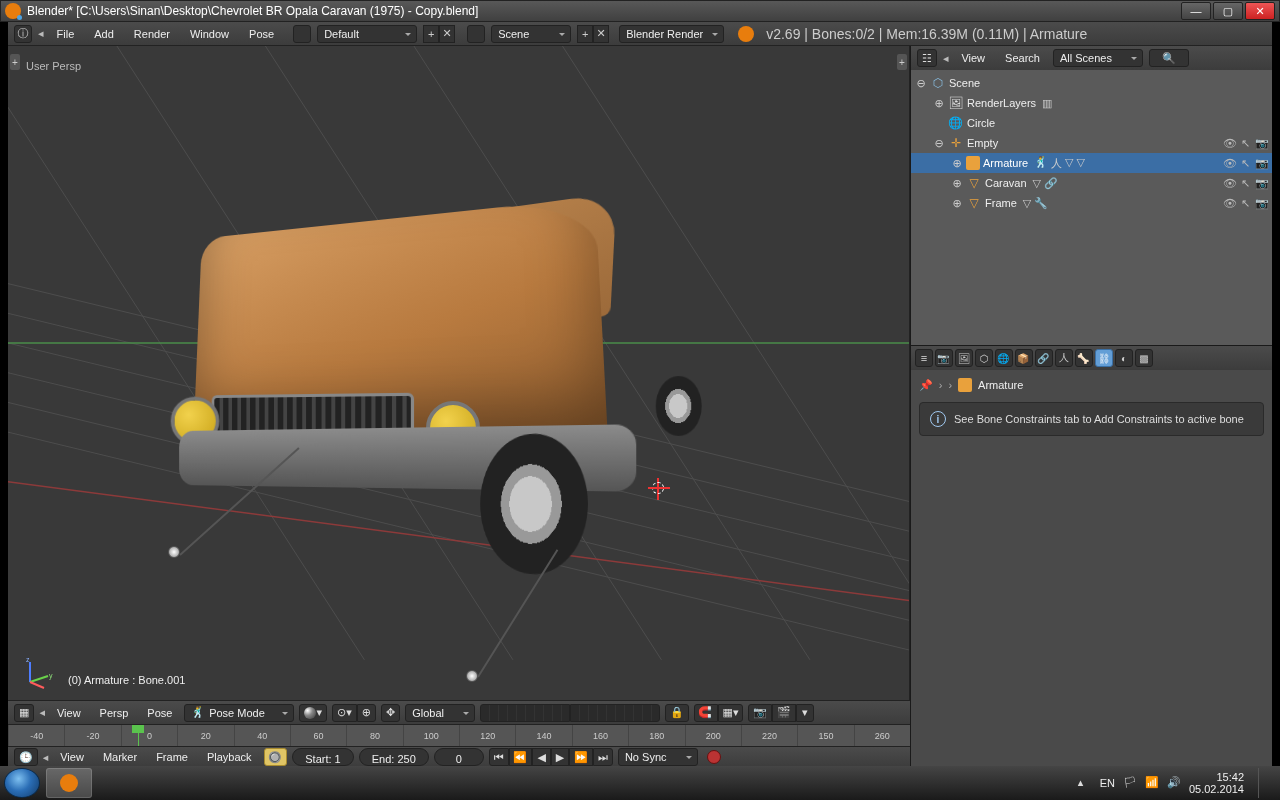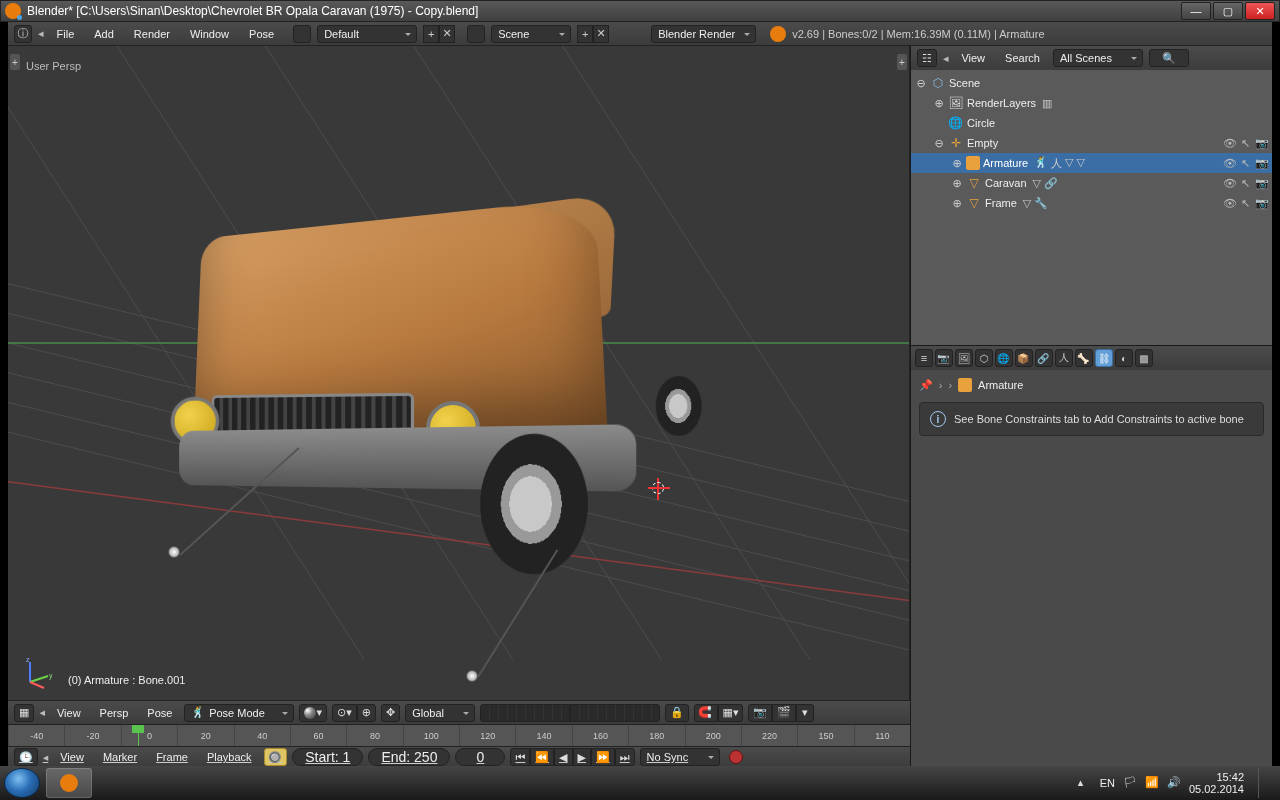--- a/index.html
+++ b/index.html
@@ -22,21 +22,21 @@
 .hdr-ico { width:18px; height:18px; background:#333; border:1px solid #222; border-radius:3px; display:flex; align-items:center; justify-content:center; }
 .hdr-chevron { color:#bbb; cursor:pointer; }
 .menu-item { padding:0 7px; color:#eee; cursor:pointer; font-size:11px; }
 .layout-btn { width:18px; height:18px; background:#333; border:1px solid #222; border-radius:3px; margin-left:6px; }
 .dd { height:18px; background:#333; border:1px solid #222; border-radius:3px; padding:0 20px 0 6px; color:#eee; display:flex; align-items:center; position:relative; min-width:100px; }
 .dd:after { content:""; position:absolute; right:5px; top:7px; border:3px solid transparent; border-top-color:#aaa; }
 .dd.scene { min-width:80px; }
 .dd.eng { min-width:100px; }
 .plus-x { display:flex; }
 .plus-x span { width:16px; height:18px; background:#333; border:1px solid #222; display:flex; align-items:center; justify-content:center; color:#ccc; cursor:pointer; font-size:11px; }
-.stats { color:#ccc; font-size:11px; margin-left:0; }
+.stats { color:#ccc; font-size:14px; margin-left:6px; }
 .blender-logo { width:16px; height:16px; background:#e87d0d; border-radius:50%; margin-left:8px; }
 
 
 .main-split { flex:1; display:flex; min-height:0; }
 
 
 .view3d-col { flex:1; display:flex; flex-direction:column; min-width:0; }
 .view3d { flex:1; background:#393939; position:relative; overflow:hidden; border-right:1px solid #222; }
 .persp-lbl { position:absolute; top:14px; left:18px; color:#bbb; font-size:11px; }
 .collapse-tab { position:absolute; top:8px; left:2px; width:10px; height:16px; background:#555; border-radius:2px; color:#ccc; display:flex; align-items:center; justify-content:center; font-size:10px; cursor:pointer; }
@@ -74,28 +74,28 @@
 .v3d-header { height:24px; background:linear-gradient(#4b4b4b,#3c3c3c); border-top:1px solid #222; display:flex; align-items:center; padding:0 6px; gap:5px; }
 .hbtn { height:18px; min-width:18px; background:#333; border:1px solid #222; border-radius:3px; display:inline-flex; align-items:center; justify-content:center; padding:0 4px; color:#ddd; cursor:pointer; font-size:11px; }
 .hbtn.dark { background:#2a2a2a; }
 .hgrp { display:flex; }
 .hgrp .hbtn { border-radius:0; }
 .hgrp .hbtn:first-child { border-radius:3px 0 0 3px; }
 .hgrp .hbtn:last-child { border-radius:0 3px 3px 0; }
 .sphere-ico { width:12px; height:12px; background:radial-gradient(circle at 30% 30%,#fff,#888 40%,#333); border-radius:50%; }
 
 
-.timeline { height:42px; background:#7f1d1d; border-top:1px solid #222; position:relative;text-decoration:underline; }
+.timeline { height:42px; background:#7f1d1d; border-top:1px solid #222; position:relative; }
 .tl-ruler { height:22px; background:#555; position:relative; border-bottom:1px solid #222; }
 .tl-cursor { position:absolute; left:130px; top:0; bottom:0; width:1px; background:#5ac34d; }
 .tl-cur-cap { position:absolute; left:124px; top:0; width:12px; height:8px; background:#5ac34d; }
 .tl-ticks { position:absolute; inset:0; display:flex; }
 .tl-tick { flex:1; border-left:1px solid #444; text-align:center; font-size:9px; color:#ccc; padding-top:6px; position:relative; }
 .tl-header { height:20px; background:linear-gradient(#4b4b4b,#3c3c3c); display:flex; align-items:center; padding:0 6px; gap:5px; }
-.num-field { height:18px; background:#333; border:1px solid #222; border-radius:9px; padding:0 12px; color:#eee; display:flex; align-items:flex-start; font-size:14px; }
+.num-field { height:18px; background:#333; border:1px solid #222; border-radius:9px; padding:0 12px; color:#eee; display:flex; align-items:flex-end; font-size:11px; }
 .rec { width:14px; height:14px; background:#b33; border-radius:50%; margin-left:4px; border:1px solid #611; }
 
 
 .right-col { width:362px; display:flex; flex-direction:column; background:#464646; border-left:1px solid #1a1a1a; }
 .outliner { flex:0 0 300px; display:flex; flex-direction:column; border-bottom:1px solid #1a1a1a; }
 .outliner-hdr { height:24px; background:linear-gradient(#4b4b4b,#3c3c3c); display:flex; align-items:center; padding:0 6px; gap:6px; }
 .outliner-body { flex:1; background:#5a5a5a; overflow:auto; padding:3px 0; }
 .tree-row { height:20px; display:flex; align-items:center; padding:0 4px; color:#eee; font-size:11px; position:relative; cursor:pointer; }
 .tree-row.sel { background:#3b6ea5; color:#fff; }
 .tree-toggle { width:12px; color:#ccc; text-align:center; cursor:pointer; }
@@ -168,21 +168,21 @@
 
     <div class="layout-btn"></div>
     <div class="dd scene">
         <span>Scene</span>
       </div>
     <div class="plus-x">
         <span>+</span>
         <span>✕</span>
       </div>
 
-    <div class="dd eng" style="margin-left:36px">
+    <div class="dd eng" style="margin-left:4px">
         <span>Blender Render</span>
       </div>
 
     <span class="blender-logo"></span>
     <span class="stats">v2.69 | Bones:0/2 | Mem:16.39M (0.11M) | Armature</span>
   </div>
 
   <div class="main-split">
 
     <div class="view3d-col">
@@ -283,21 +283,21 @@
               <div class="tl-tick">60</div>
               <div class="tl-tick">80</div>
               <div class="tl-tick">100</div>
               <div class="tl-tick">120</div>
               <div class="tl-tick">140</div>
               <div class="tl-tick">160</div>
               <div class="tl-tick">180</div>
               <div class="tl-tick">200</div>
               <div class="tl-tick">220</div>
               <div class="tl-tick">150</div>
-              <div class="tl-tick">110</div>
+              <div class="tl-tick">260</div>
             </div>
           <div class="tl-cur-cap"></div>
           <div class="tl-cursor"></div>
         </div>
         <div class="tl-header">
           <div class="hbtn">🕒</div>
           <span class="hdr-chevron">◂</span>
           <span class="menu-item">View</span>
           <span class="menu-item">Marker</span>
           <span class="menu-item">Frame</span>

